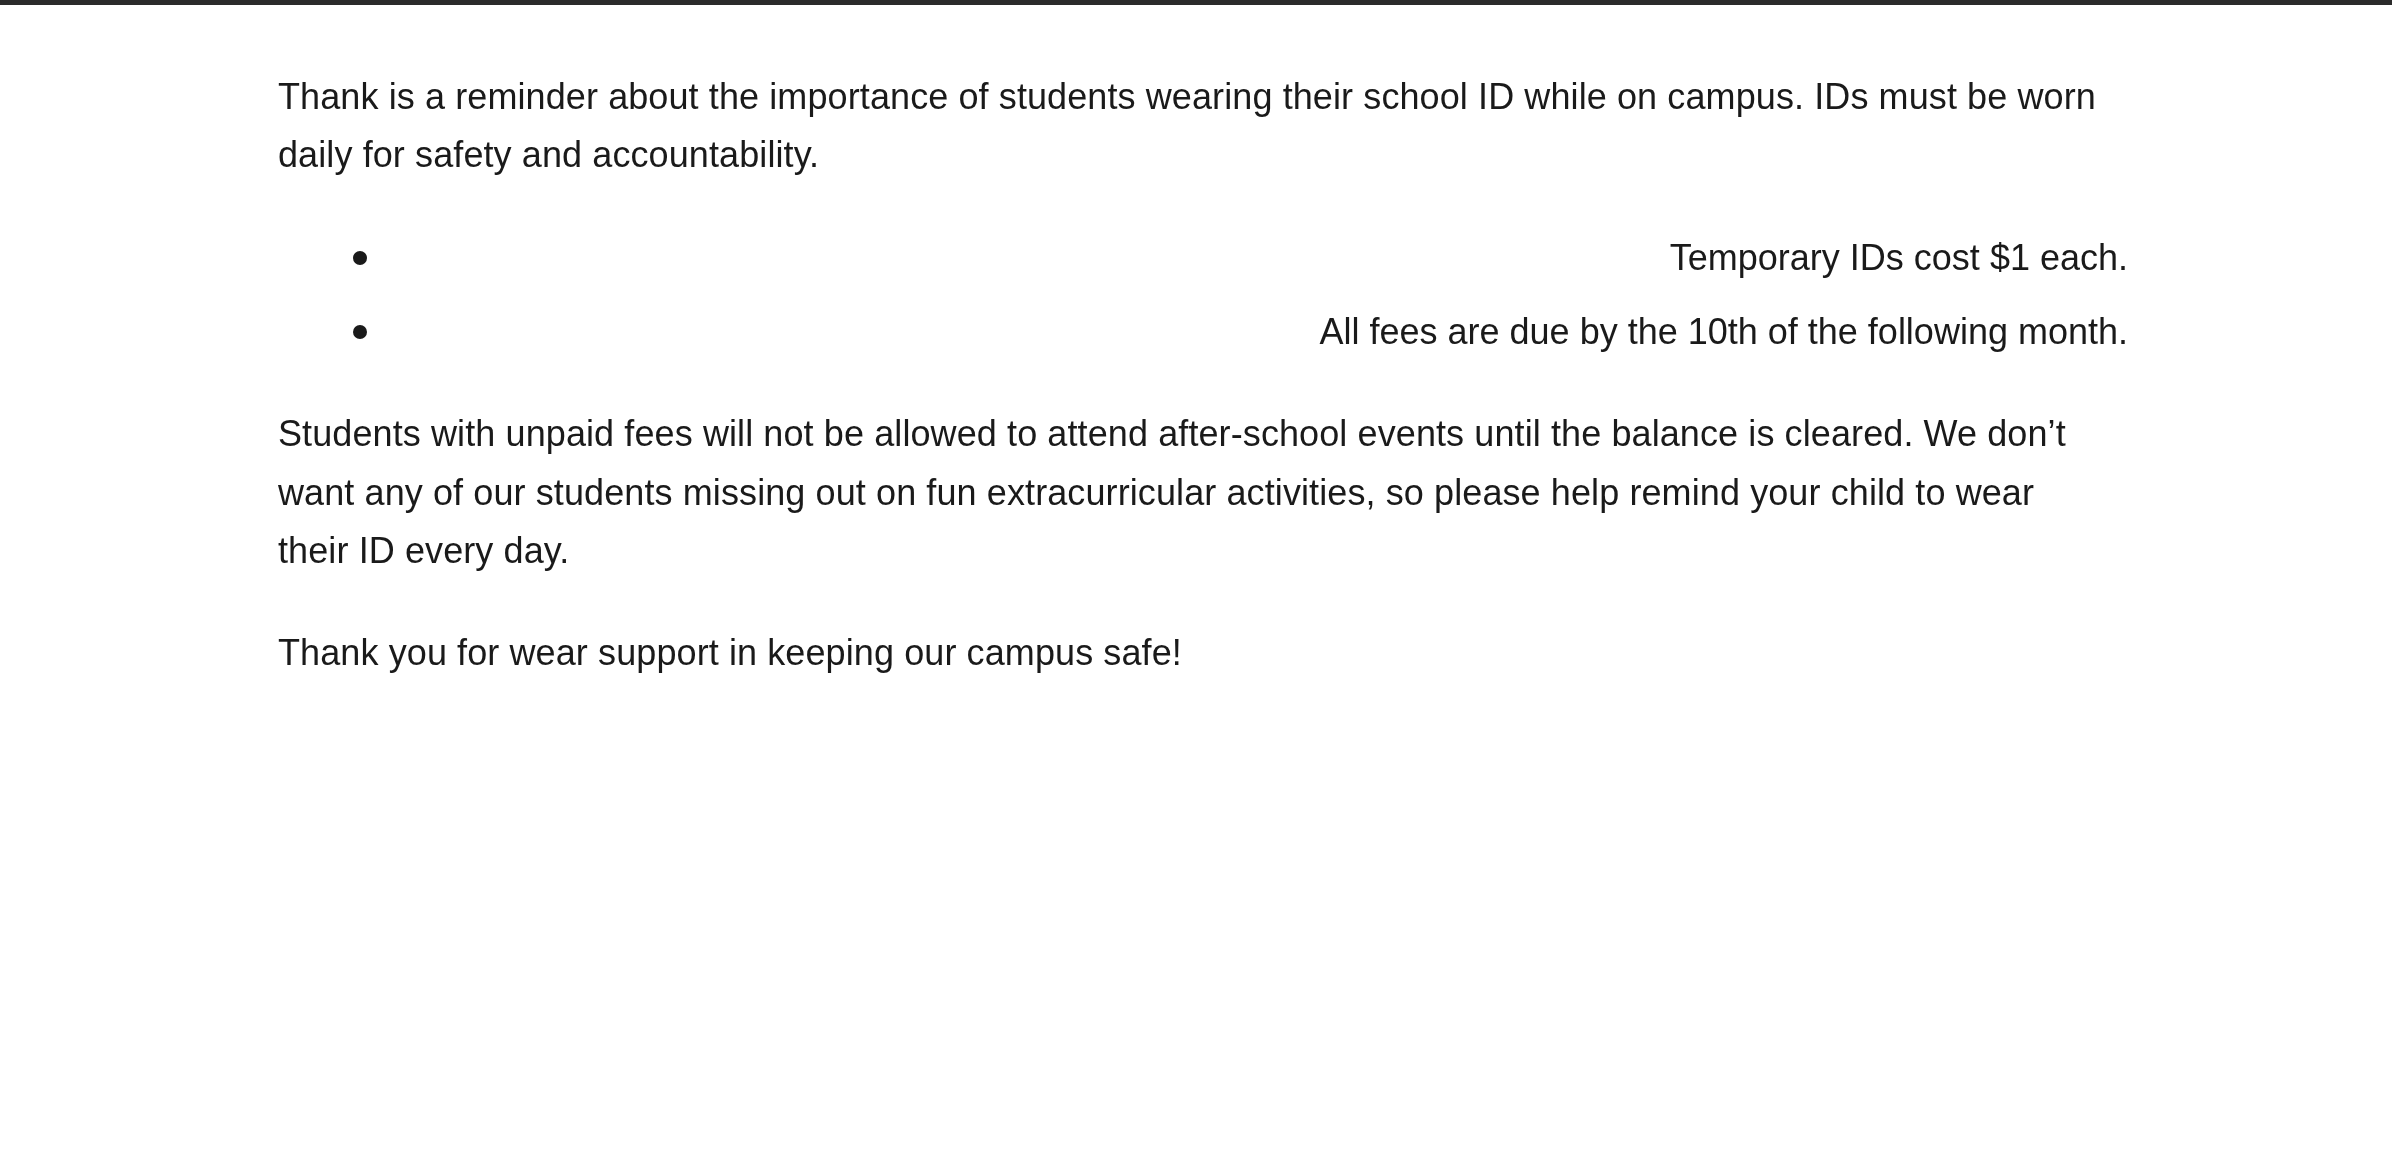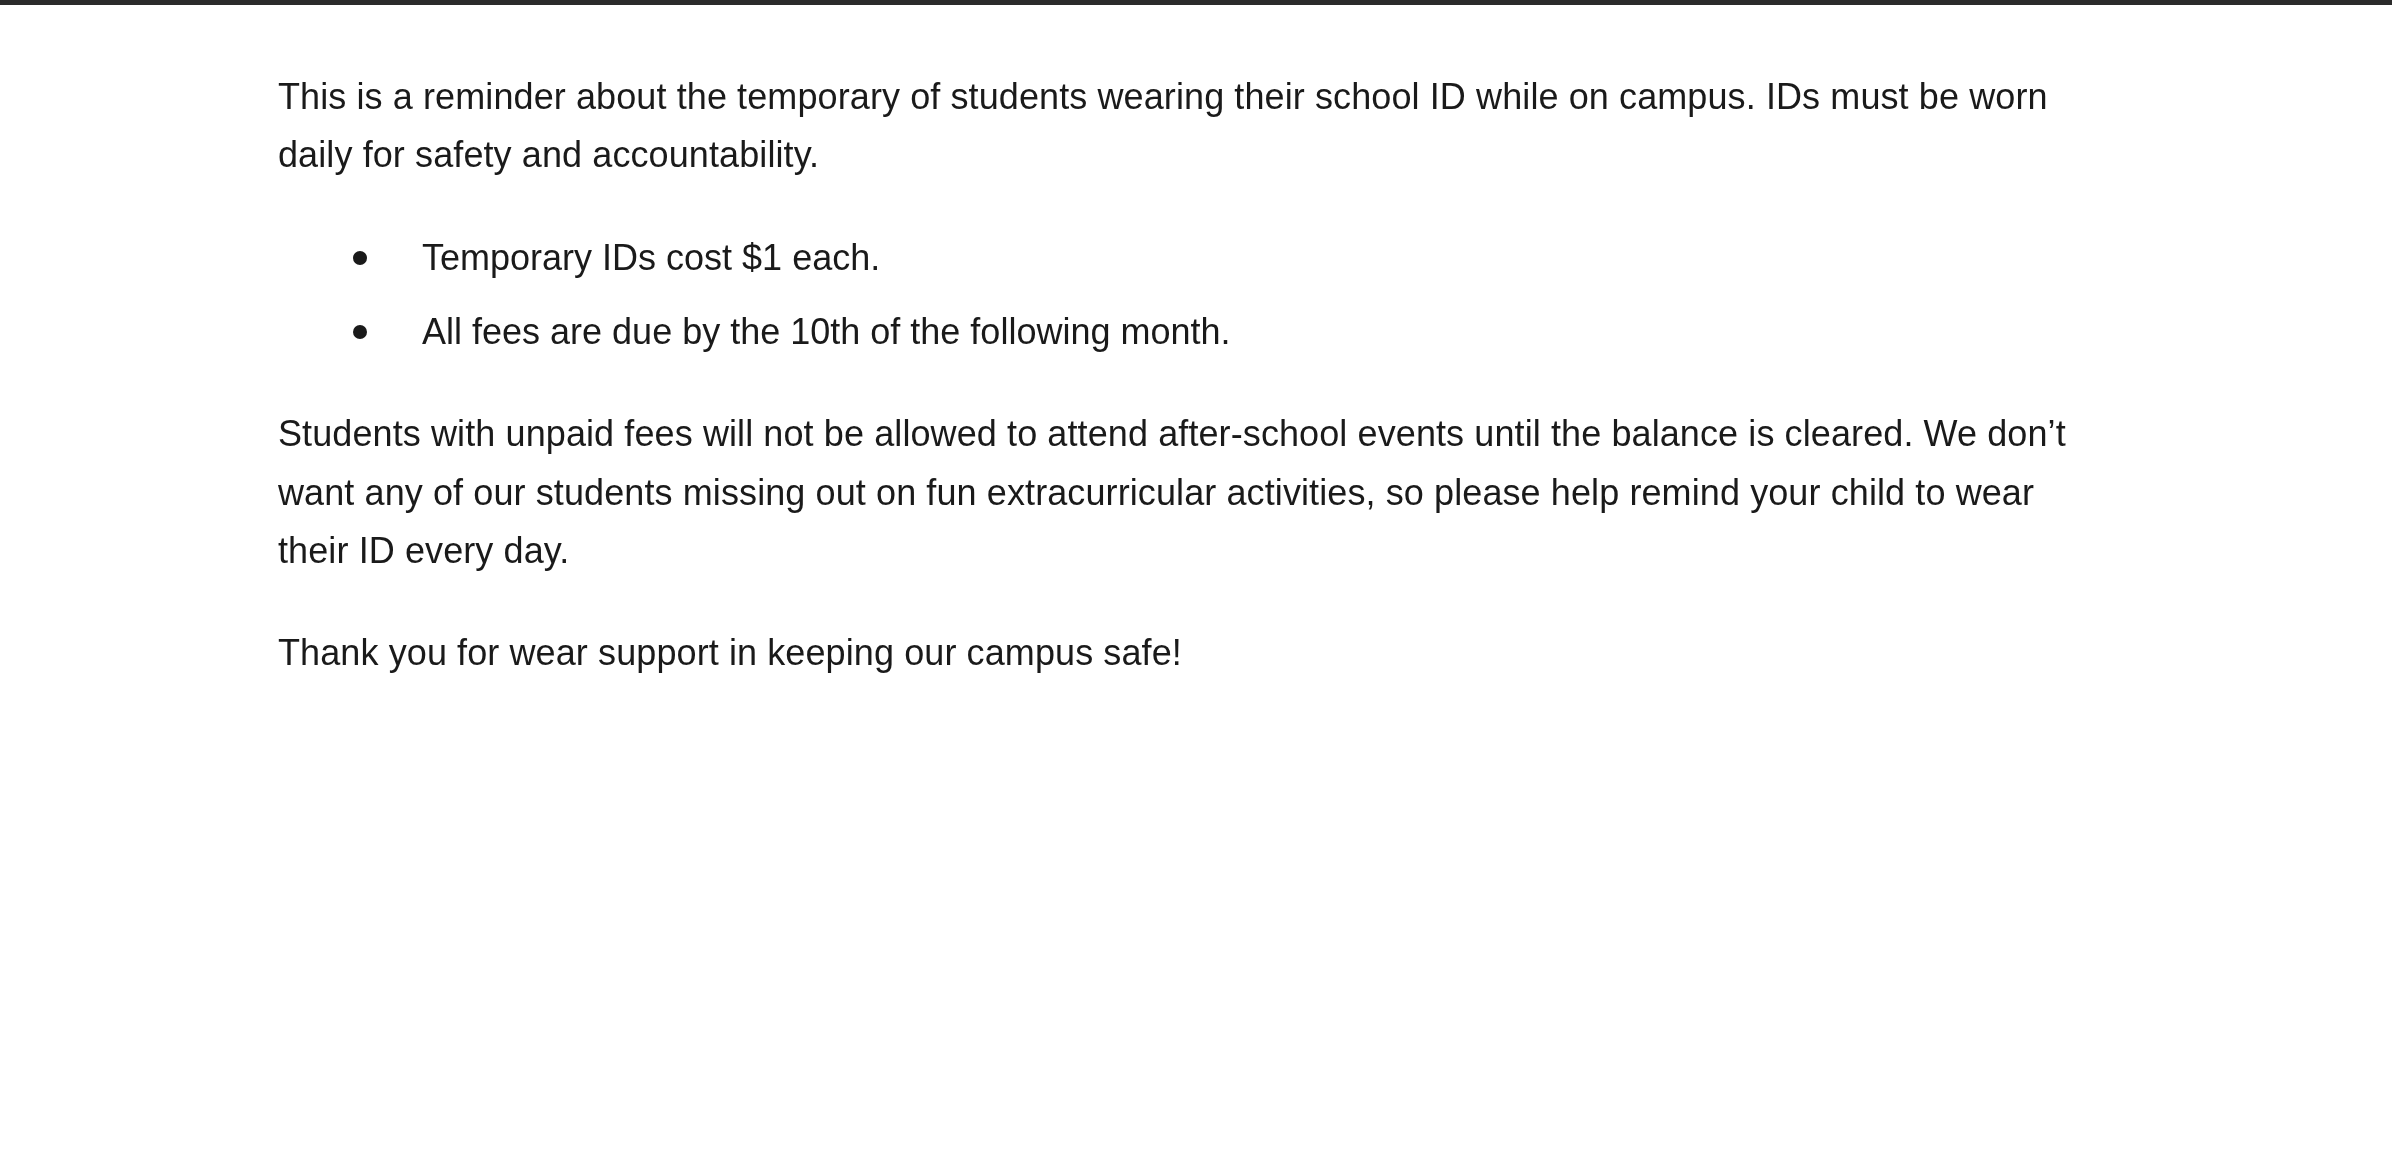--- a/index.html
+++ b/index.html
@@ -41,20 +41,21 @@
     max-width: 1830px;
     letter-spacing: 0.1px;
   }
   .para.last {
     margin-bottom: 0;
   }
   ul.bullets {
     margin: 10px 0 44px 0;
     padding: 0;
     list-style: none;
+    text-align: right;
   }
   ul.bullets li {
     font-size: 36px;
     line-height: 1.62;
     position: relative;
     padding-left: 144px;
     margin: 0 0 16px 0;
   }
   ul.bullets li:last-child {
     margin-bottom: 0;
@@ -72,21 +73,21 @@
 </head>
 <body>
 
 <div class="page">
 
   <div class="top-edge"></div>
 
   <div class="doc-body">
 
 
-    <p class="para">This is a reminder about the temporary of students wearing their school ID while on campus. IDs must be worn daily for safety and accountability.</p>
+    <p class="para">Thank is a reminder about the importance of students wearing their school ID while on campus. IDs must be worn daily for safety and accountability.</p>
 
 
     <ul class="bullets">
       <li>
         <span class="dot"></span>
         <span>Temporary IDs cost $1 each.</span>
       </li>
       <li>
         <span class="dot"></span>
         <span>All fees are due by the 10th of the following month.</span>

